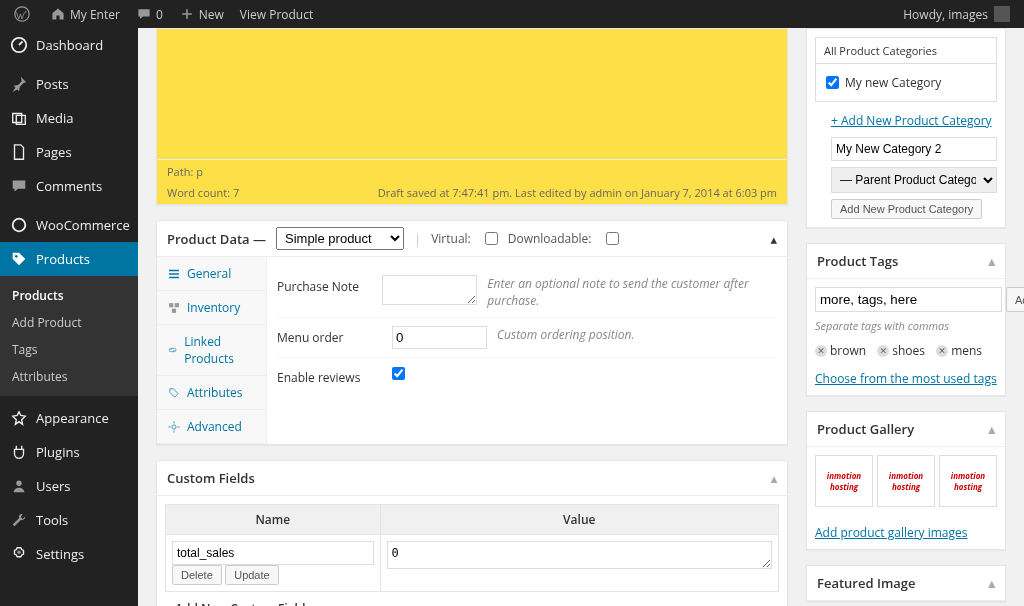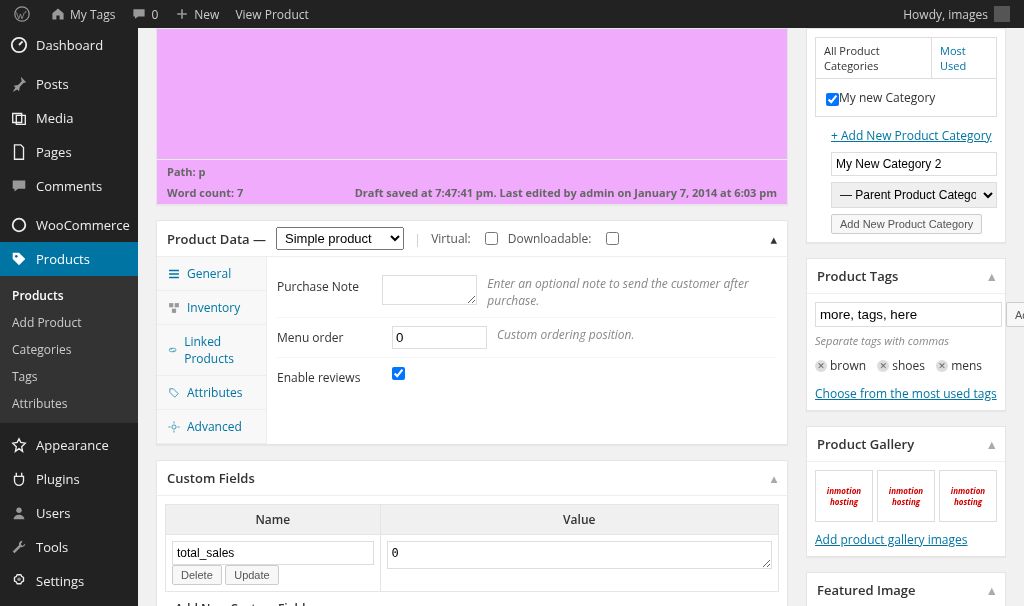--- a/index.html
+++ b/index.html
@@ -17,21 +17,21 @@
 .menu-item.current::after { content: ''; position: absolute; right: -8px; top: 50%; transform: translateY(-50%); border: 8px solid transparent; border-right-color: #f1f1f1; }
 .menu-item .micon { width: 18px; height: 18px; margin-right: 8px; fill: #999; flex-shrink: 0; }
 .menu-item.current .micon { fill: #fff; }
 .submenu { background: #333; padding: 6px 0; }
 .submenu .sub-item { padding: 5px 12px; font-size: 12px; color: #ccc; cursor: pointer; }
 .submenu .sub-item.active { color: #fff; font-weight: 600; }
 .menu-sep { height: 5px; background: transparent; }
 .content { flex: 1; display: flex; padding: 0 18px 0 18px; gap: 18px; }
 .main { flex: 1; }
 .side-col { width: 200px; }
-.editor-box { background: #f0abfc; border: 1px solid #e5e5e5; box-shadow: 0 1px 1px rgba(0,0,0,.04); font-weight: bold; }
+.editor-box { background: #fde047; border: 1px solid #e5e5e5; box-shadow: 0 1px 1px rgba(0,0,0,.04); }
 .editor-body { height: 130px; }
 .editor-status { border-top: 1px solid #eee; padding: 4px 10px; font-size: 11px; color: #666; }
 .editor-bottom { display: flex; justify-content: space-between; padding: 2px 10px 4px; font-size: 11px; color: #666; }
 .panel { background: #fff; border: 1px solid #e5e5e5; box-shadow: 0 1px 1px rgba(0,0,0,.04); margin-top: 15px; }
 .panel-head { padding: 8px 10px; font-size: 13px; font-weight: 600; border-bottom: 1px solid #eee; display: flex; align-items: flex-end; justify-content: space-between; }
 .panel-head .toggle { color: #aaa; cursor: pointer; font-size: 12px; }
 .pd-head { display: flex; align-items: center; padding: 6px 10px; border-bottom: 1px solid #eee; gap: 10px; }
 .pd-head .title { font-weight: 600; }
 .pd-head select { padding: 2px 4px; font-size: 13px; width: 128px; }
 .pd-head .divider { color: #ccc; }
@@ -59,48 +59,48 @@
 .link { color: #0074a2; cursor: pointer; font-size: 12px; }
 .side-panel { background: #fff; border: 1px solid #e5e5e5; box-shadow: 0 1px 1px rgba(0,0,0,.04); margin-bottom: 15px; }
 .side-head { padding: 8px 10px; font-size: 13px; font-weight: 600; border-bottom: 1px solid #eee; display: flex; justify-content: space-between; align-items: center; }
 .side-head .toggle { color: #aaa; cursor: pointer; }
 .side-body { padding: 8px; }
 .cat-tabs { display: flex; gap: 0; border: 1px solid #ddd; border-bottom: none; }
 .cat-tab { padding: 5px 8px; font-size: 11px; cursor: pointer; background: #fff; border-right: 1px solid #ddd; }
 .cat-tab:last-child { border-right: none; }
 .cat-tab.alt { color: #0074a2; }
 .cat-list { border: 1px solid #ddd; padding: 10px; }
-.cat-list label { display: flex; align-items: flex-end; font-size: 12px; }
+.cat-list label { display: flex; align-items: center; gap: 6px; font-size: 12px; }
 .add-cat { margin-top: 10px; padding-left: 16px; }
 .add-cat input[type=text], .add-cat select { width: 100%; padding: 4px; border: 1px solid #ddd; font-size: 12px; margin-bottom: 6px; }
 .tag-input-row { display: flex; gap: 4px; }
 .tag-input-row input { flex: 1; padding: 4px; border: 1px solid #ddd; }
 .tag-hint { font-size: 11px; font-style: italic; color: #888; margin-top: 6px; }
 .tag-list { margin-top: 8px; font-size: 12px; }
 .tag-item { display: inline-flex; align-items: center; margin-right: 8px; }
 .tag-del { width: 12px; height: 12px; border-radius: 50%; background: #ddd; color: #666; font-size: 9px; display: inline-flex; align-items: center; justify-content: center; margin-right: 3px; cursor: pointer; }
-.gallery { display: flex; gap: 4px; margin-bottom: 8px; }
+.gallery { display: flex; gap: 4px; margin-bottom: 16px; }
 .gallery-thumb { flex: 1; height: 52px; border: 1px solid #ddd; display: flex; align-items: center; justify-content: center; font-size: 8px; font-style: italic; color: #c00; font-weight: bold; text-align: center; }
 </style>
 </head>
 <body>
 
 <div class="adminbar">
   <div class="left">
     <div class="item">
         <svg class="ico" viewBox="0 0 20 20">
           <circle cx="10" cy="10" r="9" fill="none" stroke="#999" stroke-width="1.5"></circle>
           <path d="M3 8l3 8 2-6 2 6 3-8M14 6c1 0 1 2 0 3" fill="none" stroke="#999"></path>
         </svg>
       </div>
     <div class="item">
         <svg class="ico" viewBox="0 0 20 20">
           <path d="M10 3l7 6v8h-5v-5h-4v5H3v-8z"></path>
         </svg>
-        <span>My Tags</span>
+        <span>My Enter</span>
       </div>
     <div class="item">
         <svg class="ico" viewBox="0 0 20 20">
           <path d="M3 4h14v9H9l-4 3v-3H3z"></path>
         </svg>
         <span>0</span>
       </div>
     <div class="item">
         <svg class="ico" viewBox="0 0 20 20">
           <path d="M9 4h2v5h5v2h-5v5H9v-5H4V9h5z"></path>
@@ -162,21 +162,20 @@
     <div class="menu-item current">
         <svg class="micon" viewBox="0 0 20 20">
           <path d="M3 3h7l7 7-7 7-7-7z" fill="currentColor"></path>
           <circle cx="7" cy="7" r="1.5" fill="#0074a2"></circle>
         </svg>
         <span>Products</span>
       </div>
     <div class="submenu">
       <div class="sub-item active">Products</div>
       <div class="sub-item">Add Product</div>
-      <div class="sub-item">Categories</div>
       <div class="sub-item">Tags</div>
       <div class="sub-item">Attributes</div>
     </div>
     <div class="menu-sep"></div>
     <div class="menu-item">
         <svg class="micon" viewBox="0 0 20 20">
           <path d="M10 3l2 4 5 1-4 4 1 5-4-3-4 3 1-5-4-4 5-1z" fill="none" stroke="currentColor" stroke-width="1.5"></path>
         </svg>
         <span>Appearance</span>
       </div>
@@ -317,21 +316,20 @@
 
         </div>
       </div>
     </div>
 
     <div class="side-col">
       <div class="side-panel" style="margin-top:0">
         <div class="side-body">
           <div class="cat-tabs">
             <div class="cat-tab">All Product Categories</div>
-            <div class="cat-tab alt">Most Used</div>
           </div>
           <div class="cat-list">
             <label>
                 <input type="checkbox" checked="" style="">
                 <span>My new Category</span>
               </label>
           </div>
           <div class="add-cat">
             <div class="link" style="text-decoration:underline;margin-bottom:8px">+ Add New Product Category</div>
             <input type="text" value="My New Category 2" style="">

